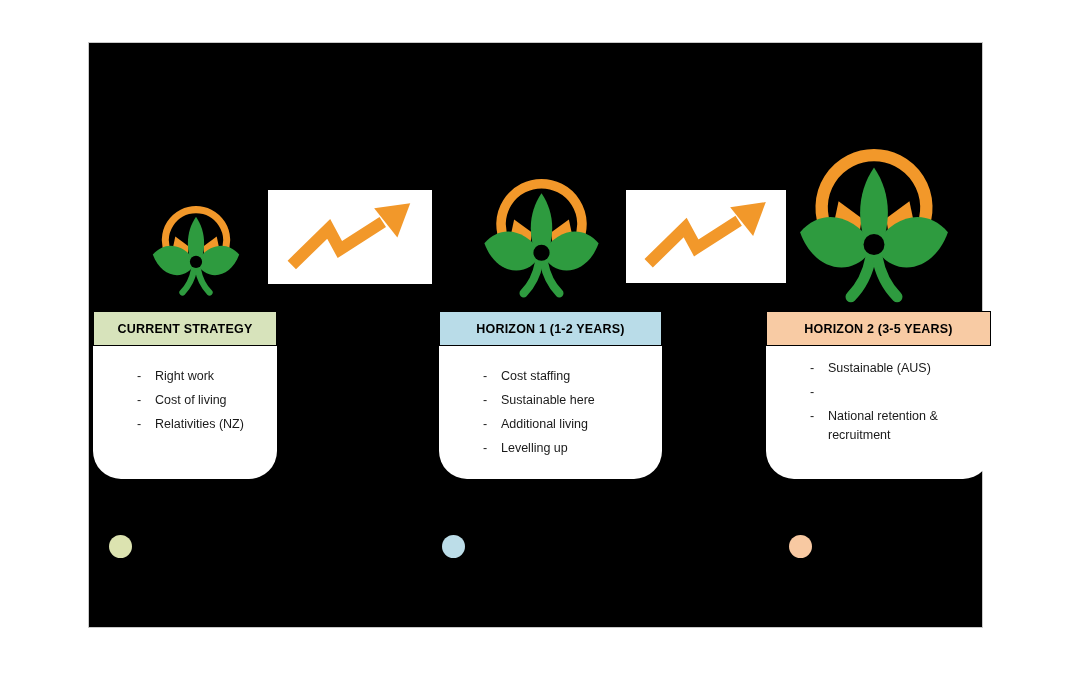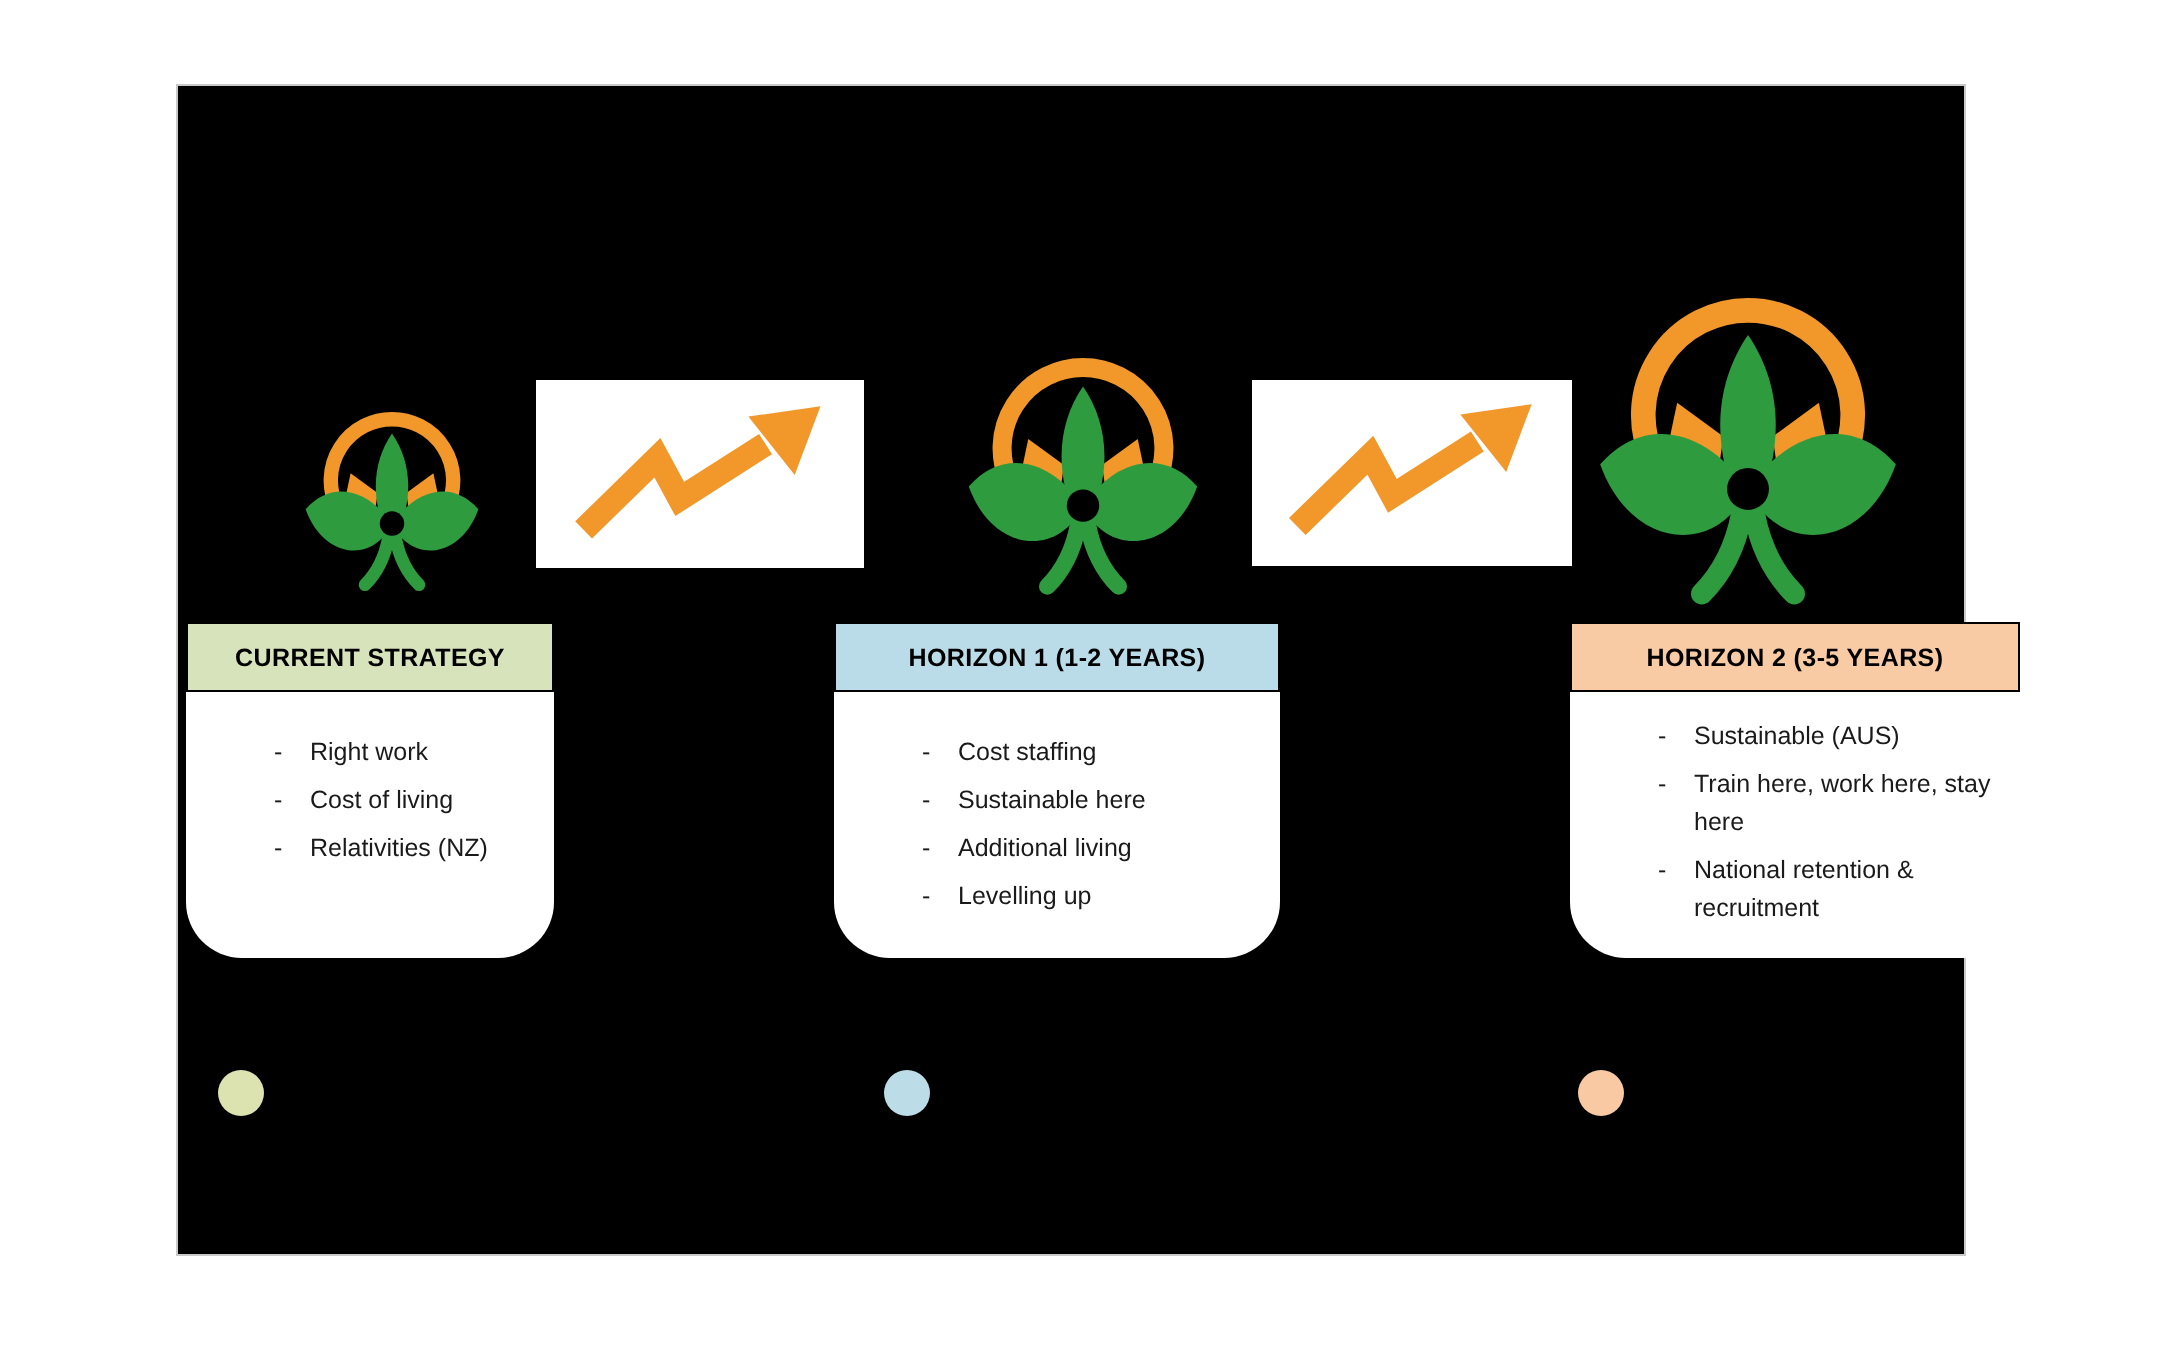--- a/index.html
+++ b/index.html
@@ -19,22 +19,22 @@
   .arrow-box{
     position:absolute;background:var(--arrow-box-bg,#ffffff);
     display:flex;align-items:center;justify-content:center;
   }
   .arrow-1{left:179px;top:147px;width:164px;height:94px;}
   .arrow-2{left:537px;top:147px;width:160px;height:93px;}
   .arrow-box svg{width:88%;height:84%;}
   
   .card{position:absolute;top:268px;}
   .card-1{left:4px;width:184px;}
-  .card-2{left:328px;width:223px;}
-  .card-3{left:696px;width:225px;}
+  .card-2{left:350px;width:223px;}
+  .card-3{left:677px;width:225px;}
   .card-header{
     height:35px;border:1px solid #000;box-sizing:border-box;
     display:flex;align-items:center;justify-content:center;
     font-size:12.5px;font-weight:bold;color:#000;letter-spacing:.2px;
   }
   .card-body{
     background:#ffffff;height:133px;box-sizing:border-box;
     border-radius:0 0 28px 28px;padding-top:21px;color:#1a1a1a;
   }
   .card-body.pad-tight{padding-top:13px;}
@@ -149,21 +149,20 @@
 
     <div class="card card-3">
       <div class="card-header" style="background-color: rgb(248, 203, 164);">HORIZON 2 (3-5 YEARS)</div>
       <div class="card-body pad-tight">
           <div class="bullet-item">
             <span class="dash">-</span>
             <span>Sustainable (AUS)</span>
           </div>
           <div class="bullet-item">
             <span class="dash">-</span>
-            <span>Train here, work here, stay here</span>
           </div>
           <div class="bullet-item">
             <span class="dash">-</span>
             <span>National retention &amp; recruitment</span>
           </div>
         </div>
     </div>
 
     <div class="dot dot-1" style="background-color: rgb(220, 227, 176);"></div>
     <div class="dot dot-2" style="background-color: rgb(188, 221, 232);"></div>

